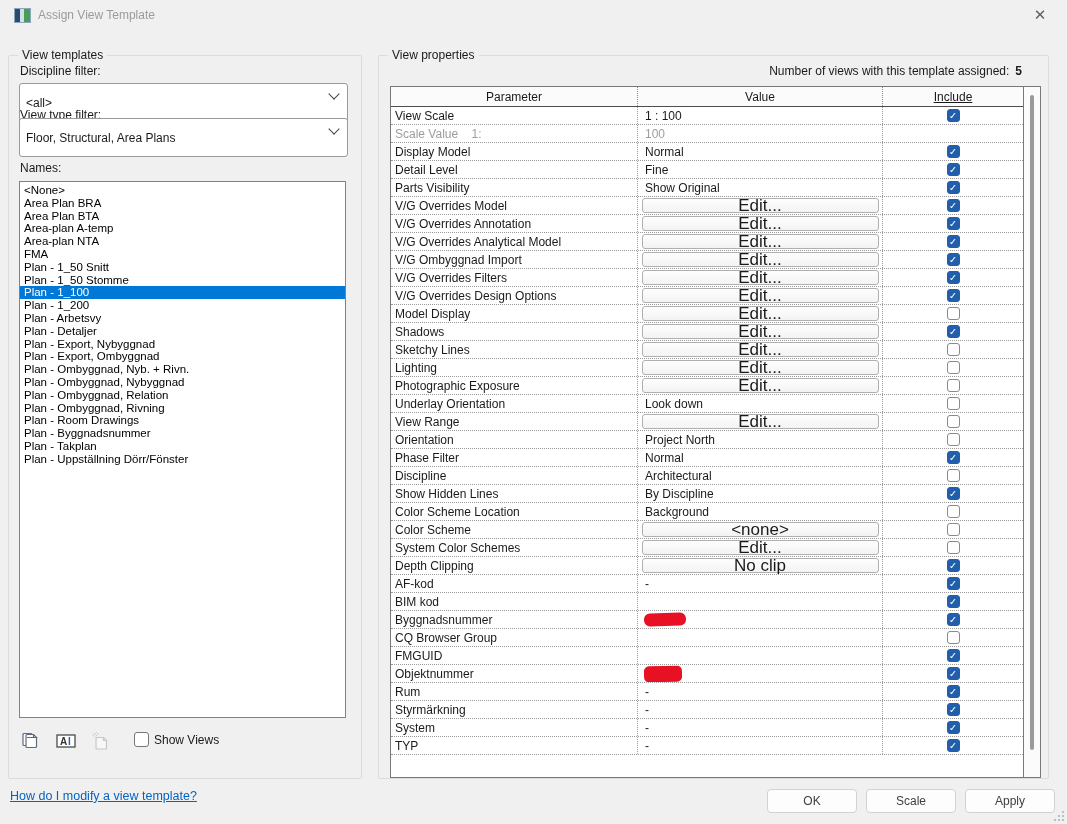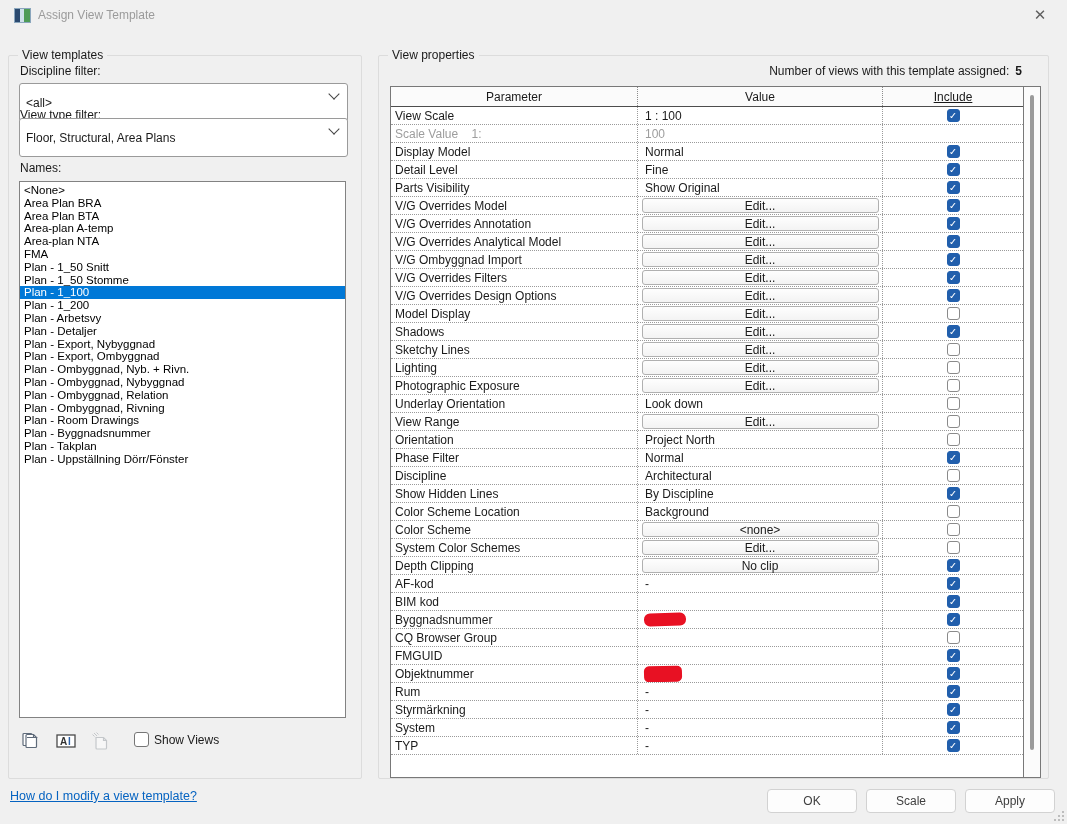--- a/index.html
+++ b/index.html
@@ -45,21 +45,21 @@
   .th.c1{width:247px;border-right:1px dotted #8c8c8c;}
   .th.c2{width:245px;border-right:1px dotted #8c8c8c;}
   .th.c3{flex:1;text-decoration:underline;}
   .trow{display:flex;height:18px;box-sizing:border-box;border-bottom:1px dotted #9a9a9a;}
   .cell{box-sizing:border-box;display:flex;align-items:center;overflow:hidden;}
   .cell.param{width:247px;border-right:1px dotted #9a9a9a;padding-left:4px;white-space:pre;font-size:12px;}
   .cell.value{width:245px;border-right:1px dotted #9a9a9a;padding:0 2px;position:relative;}
   .cell.include{flex:1;justify-content:center;}
   .muted{color:#9d9d9d;}
   .vtext{padding-left:5px;font-size:12px;white-space:nowrap;}
-  .editbtn{width:237px;height:15px;margin:0 auto;font-family:inherit;font-size:12px;line-height:12px;color:#1a1a1a;background:linear-gradient(#fefefe,#f3f3f3);border:1px solid #b0b0b0;border-radius:3px;padding:0;cursor:pointer;}
+  .editbtn{width:237px;height:15px;margin:0 auto;font-family:inherit;font-size:17px;line-height:12px;color:#1a1a1a;background:linear-gradient(#fefefe,#f3f3f3);border:1px solid #b0b0b0;border-radius:3px;padding:0;cursor:pointer;}
   .redact{width:42px;height:13px;margin-left:4px;background:var(--redact,#e81123);border-radius:6px;transform:rotate(-1.5deg);}
   .redact.lg{width:38px;height:16px;border-radius:5px;}
   .cb{width:13px;height:13px;border:1px solid #8a8a8a;border-radius:3px;background:#fff;display:flex;align-items:center;justify-content:center;box-sizing:border-box;cursor:pointer;}
   .cb.on{background:var(--accent,#215fac);border-color:var(--accent,#215fac);}
   .cb.on::after{content:"✓";color:#fff;font-size:9.5px;font-weight:bold;line-height:1;}
   .scrollzone{position:absolute;right:0;top:0;width:16px;height:100%;background:#fbfbfb;}
   .scroll-thumb{position:absolute;left:6px;top:8px;width:4px;height:655px;background:#9a9a9a;border-radius:2px;cursor:pointer;}
 
   
   .help-link{position:absolute;left:10px;top:789px;color:#0563c1;text-decoration:underline;font-size:12.5px;cursor:pointer;}

